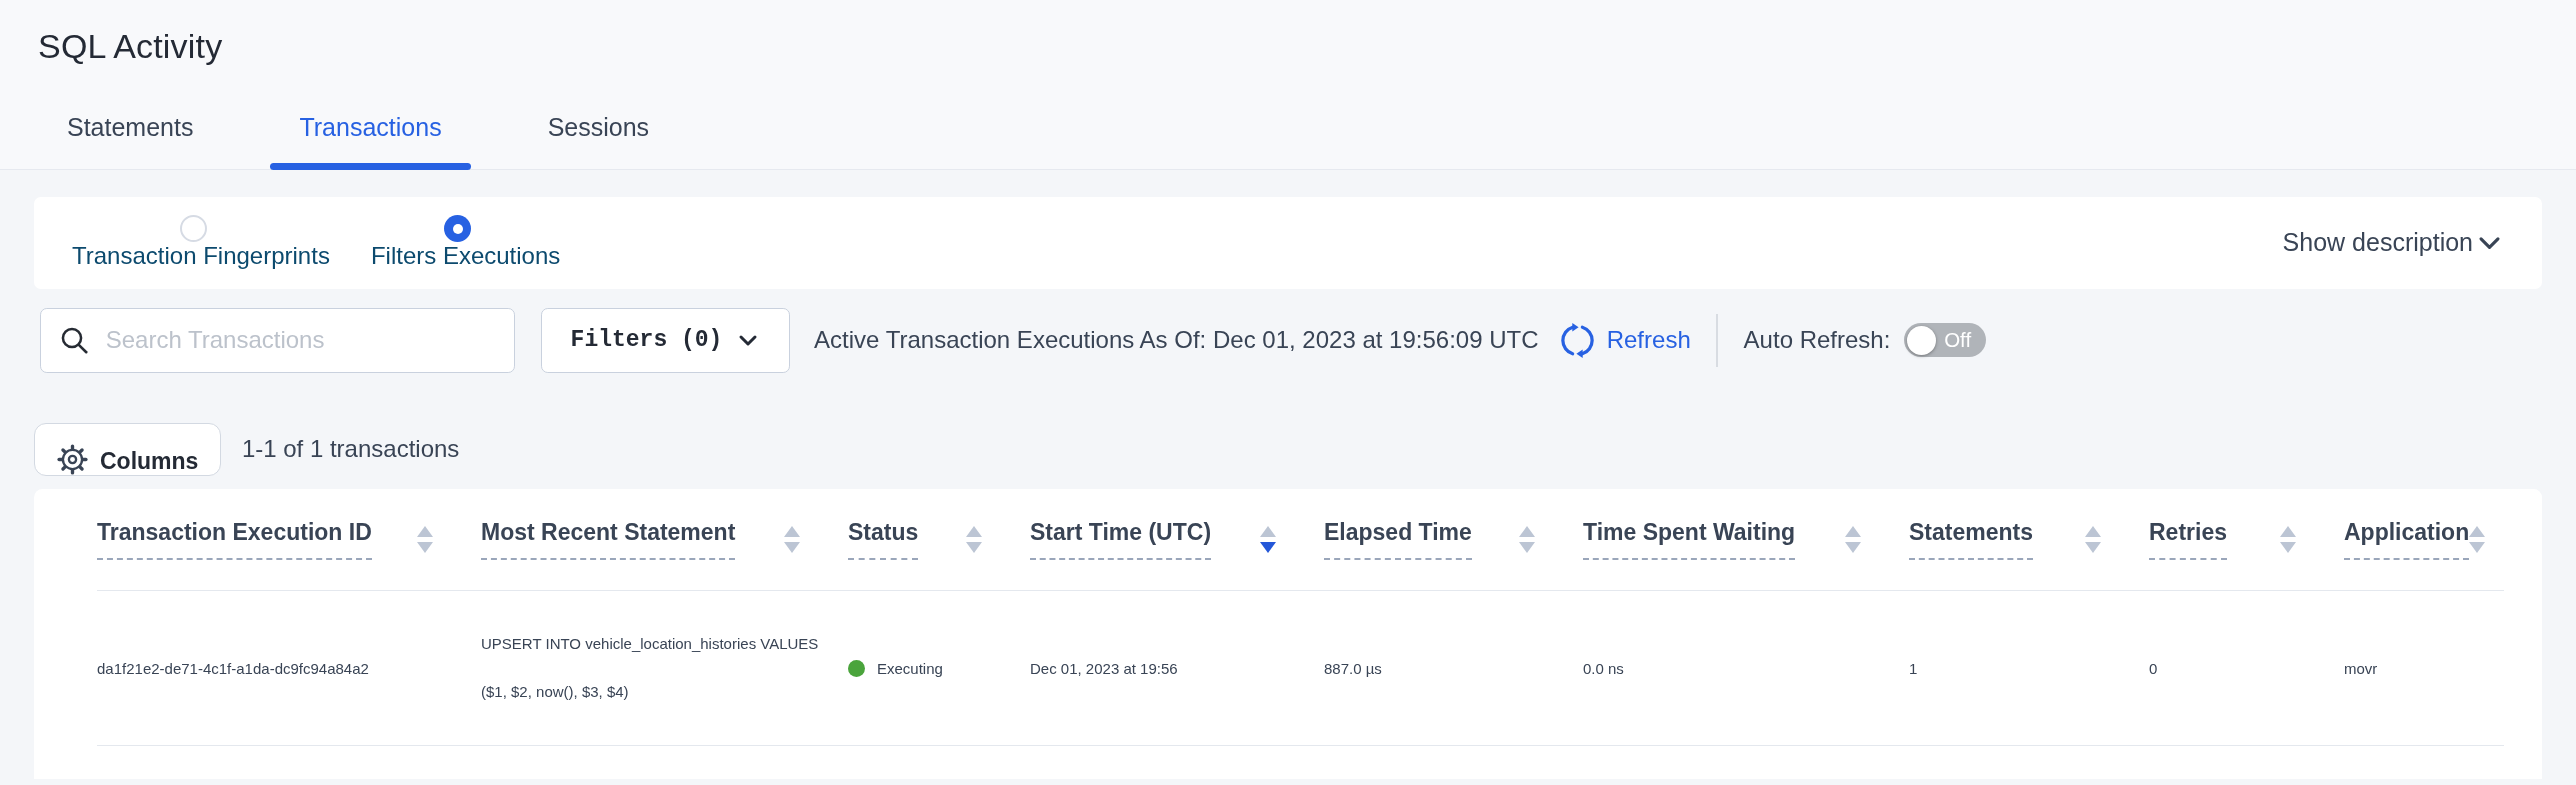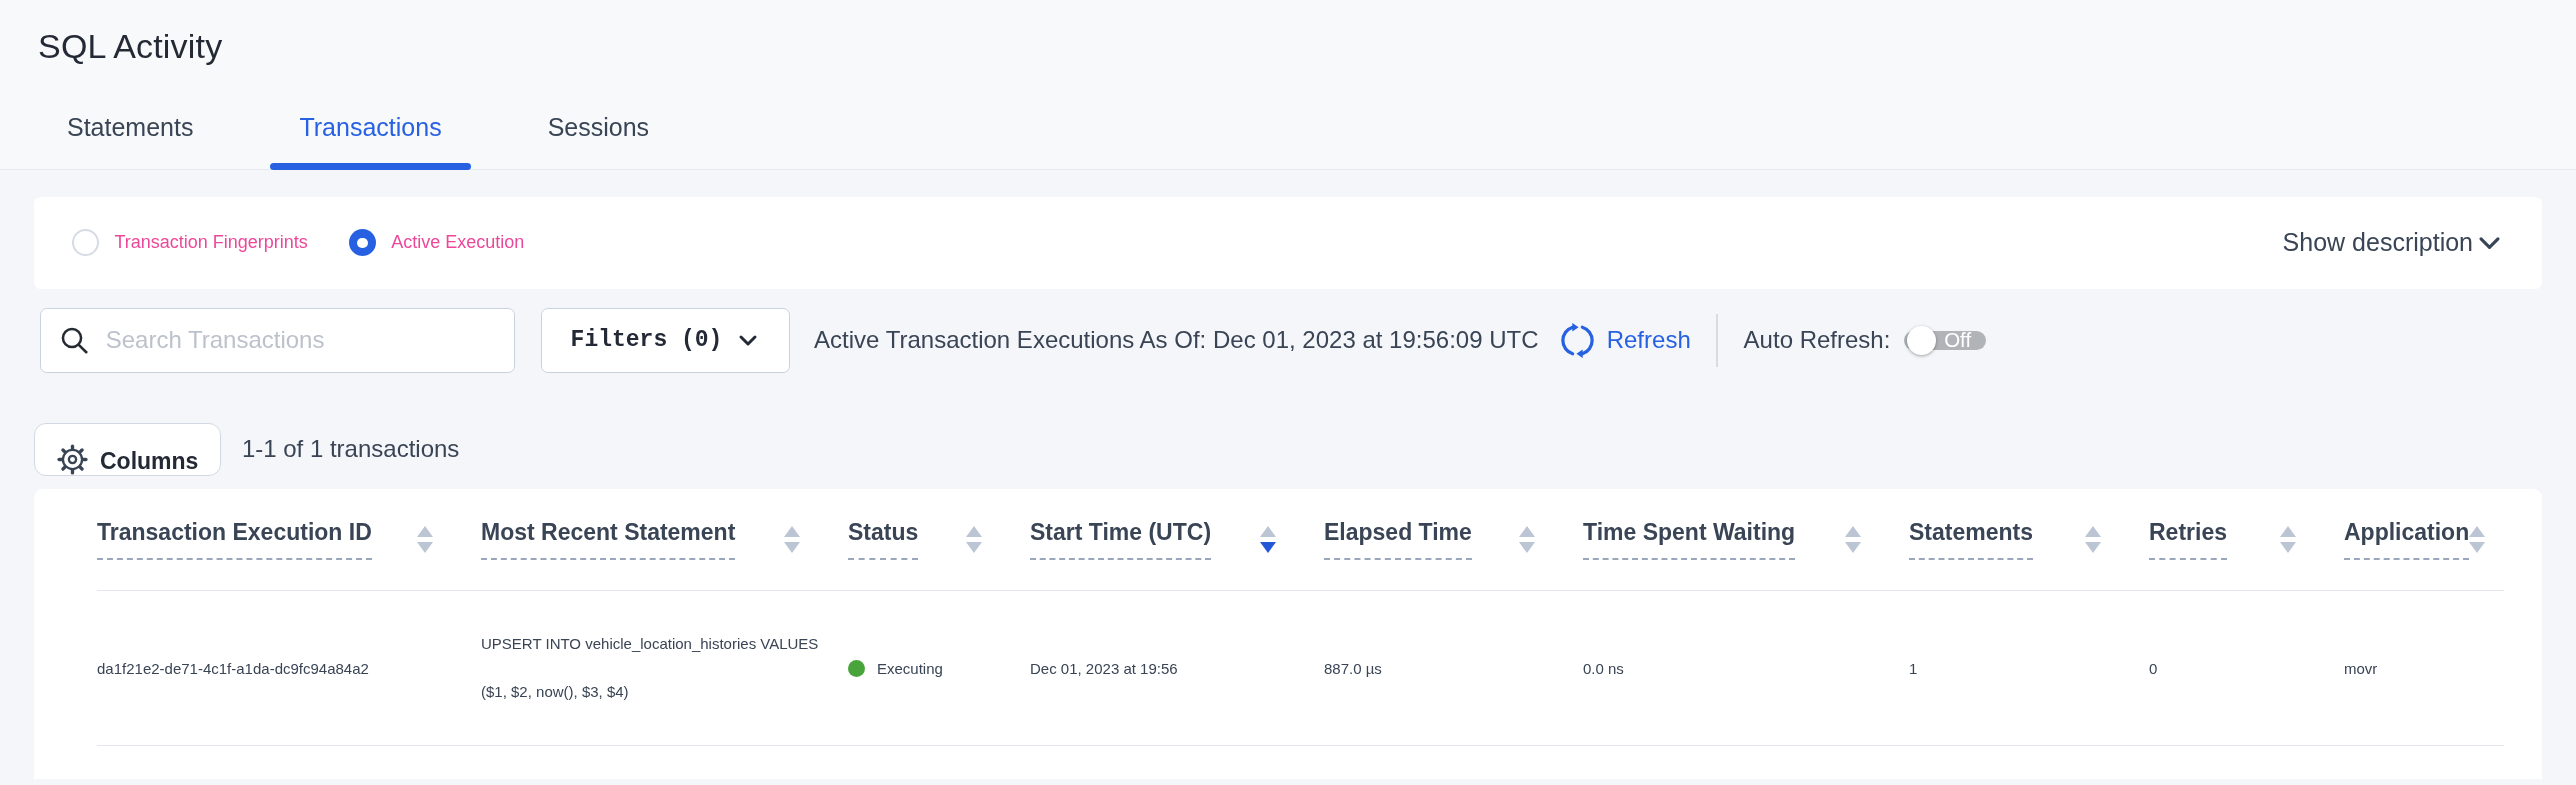--- a/index.html
+++ b/index.html
@@ -11,36 +11,36 @@
   .page-title{margin:0;padding:25.6px 0 0 38px;font-size:34px;line-height:41px;font-weight:400;color:#242a35;letter-spacing:0.2px;}
   .tabs{display:flex;padding-left:38px;margin-top:46px;}
   .tab{position:relative;font-size:25px;line-height:29px;color:#394455;padding:0 29px 27px;margin-right:48px;cursor:pointer;}
   .tab.active{color:#2761e2;font-weight:500;}
   .tab.active::after{content:"";position:absolute;left:0;right:0;bottom:-1.7px;height:6.8px;border-radius:4.3px;background:#2761e2;}
 
   
   .content{padding:0 34px;}
 
   .view-card{margin-top:27px;height:92px;background:#ffffff;border-radius:6.8px;display:flex;align-items:center;padding:0 38px;}
-  .radio-option{display:flex;align-items:center;font-size:18px;color:#ec4899;margin-right:41px;cursor:pointer;}
+  .radio-option{display:flex;align-items:center;font-size:24px;color:#0c4a6e;margin-right:41px;cursor:pointer;flex-direction:column;}
   .radio{width:27px;height:27px;border-radius:50%;border:2.6px solid #d6dbe4;background:#fff;margin-right:15.4px;box-sizing:border-box;flex:none;}
   .radio.selected{border:none;background:#2761e2;position:relative;}
   .radio.selected::after{content:"";position:absolute;width:10.2px;height:10.2px;border-radius:50%;background:#fff;top:8.5px;left:8.5px;}
   .show-description{margin-left:auto;display:flex;align-items:center;gap:2px;font-size:25px;font-weight:500;color:#394455;cursor:pointer;}
 
   .controls-row{margin-top:19px;display:flex;align-items:center;height:65px;padding-left:6px;}
   .search-box{width:475px;height:65px;background:#fff;border:1.7px solid #c9d1de;border-radius:6.8px;display:flex;align-items:center;padding:0 17px;box-sizing:border-box;}
   .search-box input{border:none;outline:none;font-size:24px;color:#394455;width:100%;margin-left:13.7px;font-family:inherit;background:transparent;}
   .search-box input::placeholder{color:#bcc2cb;}
   .filters-btn{margin-left:25.6px;height:65px;background:#fff;border:1.7px solid #c9d1de;border-radius:6.8px;font-family:Liberation Mono, monospace;font-size:23px;font-weight:700;color:#242a35;display:flex;align-items:center;gap:13.7px;padding:0 29px;cursor:pointer;}
   .asof{margin-left:24px;font-size:24px;color:#394455;}
   .refresh-btn{display:flex;align-items:center;gap:10.2px;margin-left:19px;background:none;border:none;padding:0;font-family:inherit;font-size:24px;color:#2761e2;cursor:pointer;}
   .vdivider{width:1.7px;height:53px;background:#d8dce2;margin:0 25.6px;}
   .auto-label{font-size:24px;color:#394455;}
-  .toggle{width:82px;height:19px;border-radius:19px;background:#b0b4b9;display:flex;align-items:center;margin-left:13.7px;cursor:pointer;flex:none;}
+  .toggle{width:82px;height:34px;border-radius:19px;background:#b0b4b9;display:flex;align-items:center;margin-left:13.7px;cursor:pointer;flex:none;}
   .knob{width:29px;height:29px;border-radius:50%;background:#fff;margin-left:2.6px;box-shadow:0 0.9px 3.4px rgba(0,0,0,.35);flex:none;}
   .toggle-state{color:#fff;font-size:20.5px;margin-left:8.5px;}
 
   .toolbar-row{margin-top:50px;display:flex;align-items:center;}
   .columns-btn{height:53px;background:#fff;border:1.7px solid #d3d9e2;border-radius:12px;display:flex;align-items:flex-end;gap:12px;font-family:inherit;font-size:23px;font-weight:700;color:#242a35;padding:0 22px;cursor:pointer;}
   .count{margin-left:20.5px;font-size:24px;color:#394455;}
 
   
   .table-card{margin-top:13.7px;background:#fff;border-radius:8.5px 8.5px 0 0;height:290px;padding:0 38px 0 63px;box-sizing:border-box;overflow:hidden;}
   table{width:100%;border-collapse:collapse;table-layout:fixed;}
@@ -75,21 +75,21 @@
 
   <main class="content">
 
     <section class="view-card">
       <label class="radio-option">
         <span class="radio"></span>
         <span>Transaction Fingerprints</span>
       </label>
       <label class="radio-option">
         <span class="radio selected"></span>
-        <span>Active Execution</span>
+        <span>Filters Executions</span>
       </label>
       <div class="show-description">
         <span>Show description</span>
         <span>
           <svg width="29" height="29" viewBox="0 0 24 24" fill="none">
               <path d="M5 9l7 7 7-7" stroke="#394455" stroke-width="2.6" stroke-linecap="round" stroke-linejoin="round"></path>
             </svg>
         </span>
       </div>
     </section>

